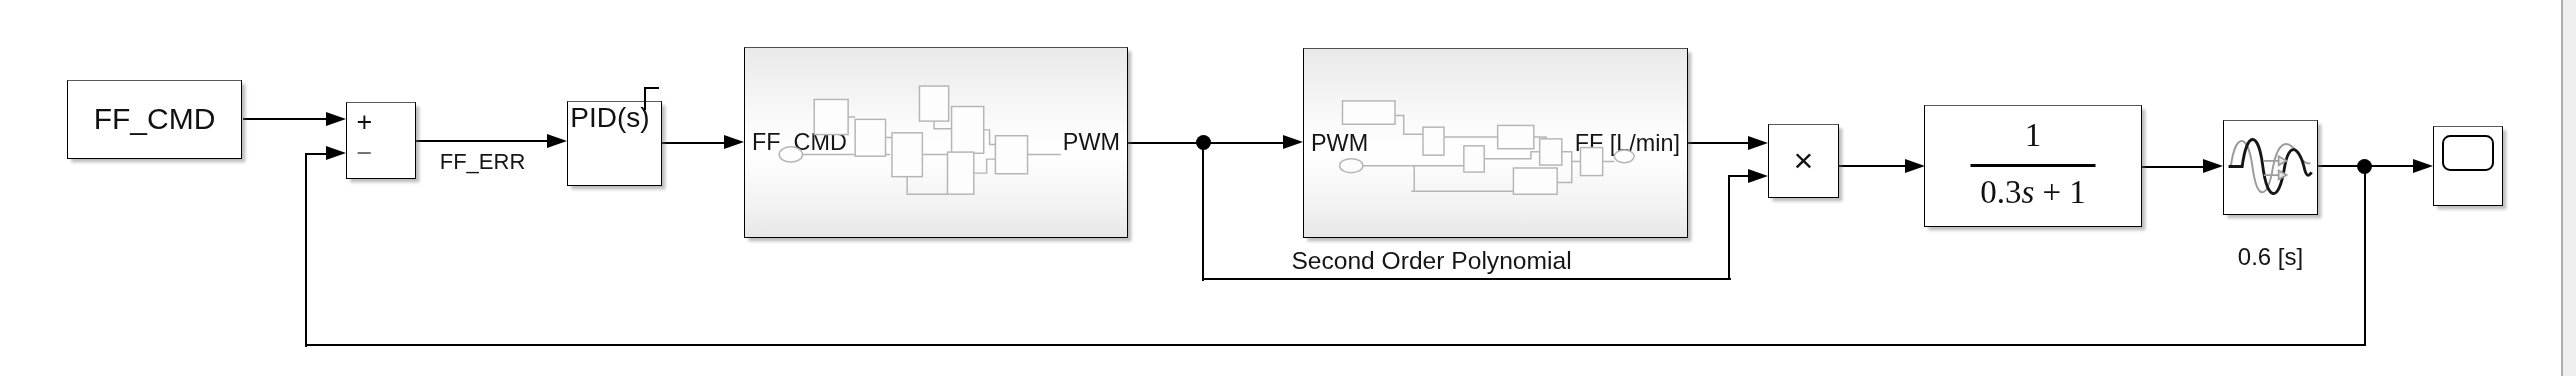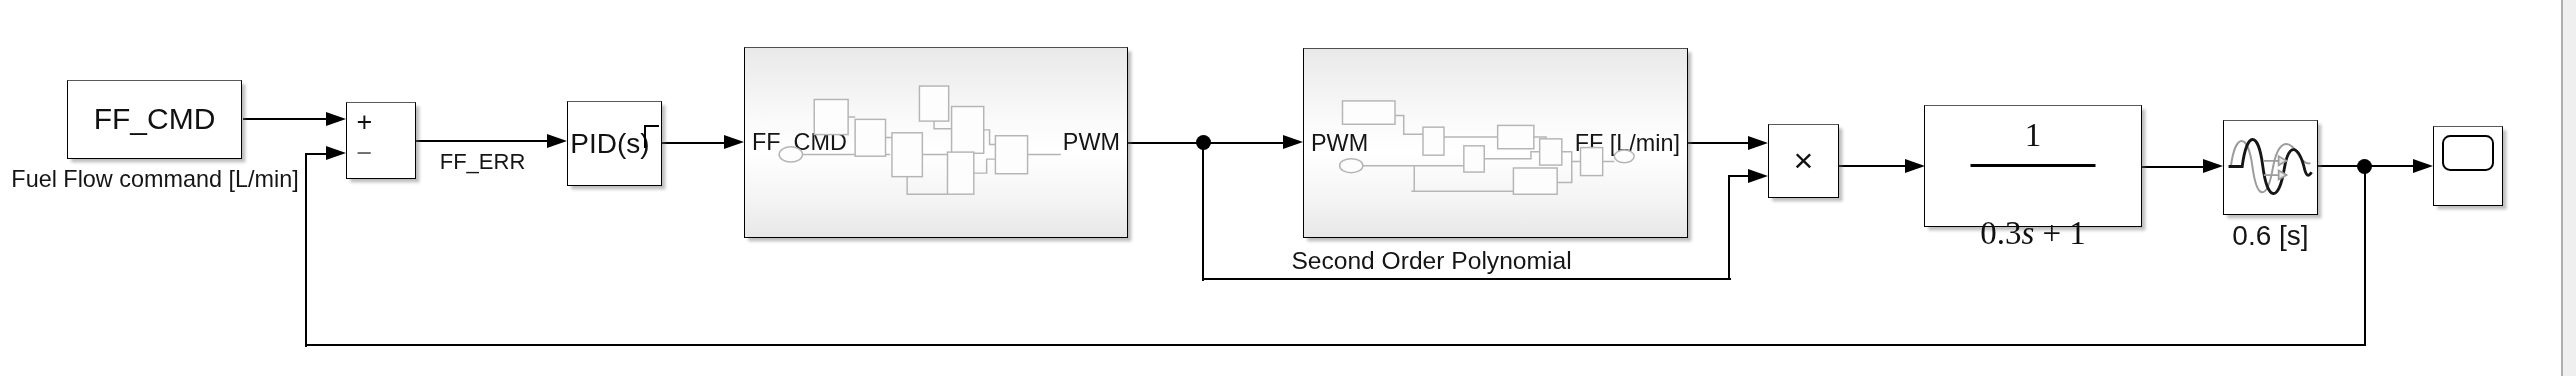--- a/index.html
+++ b/index.html
@@ -10,26 +10,26 @@
   .subsys{background:linear-gradient(180deg,#e9e9e9 0%,#fafafa 38%,#ffffff 55%,#f3f3f3 82%,#e7e7e7 100%);
           border:1.8px solid #000;border-top-color:#4f4f4f;}
   .blk-text{position:absolute;width:100%;text-align:center;}
   .caption{position:absolute;text-align:center;font-size:24.6px;color:#151515;}
   .portlab{position:absolute;font-size:23.4px;color:#151515;}
   .line{position:absolute;background:#000;}
   .arr{position:absolute;width:0;height:0;border-left:20px solid #000;
        border-top:7.6px solid transparent;border-bottom:7.6px solid transparent;}
   .jdot{position:absolute;width:15px;height:15px;background:#000;border-radius:50%;}
   .sum-sign{position:absolute;font-size:27px;line-height:27px;}
-  .pid-wrap{position:absolute;inset:0;display:flex;align-items:center;justify-content:center;font-size:28px;}
+  .pid-wrap{position:absolute;inset:0;display:flex;justify-content:center;font-size:28px;}
   .pid-int{display:inline-block;width:13px;height:21px;border-top:2.3px solid #000;border-left:2.3px solid #000;
            margin-left:-5.8px;margin-top:-15px;}
   .tf-num{position:absolute;width:100%;text-align:center;top:10.5px;font-family:"Liberation Serif",serif;font-size:33px;}
   .tf-bar{position:absolute;left:50%;transform:translateX(-50%);top:58px;width:125px;height:2.9px;background:#000;}
-  .tf-den{position:absolute;width:100%;text-align:center;top:68px;font-family:"Liberation Serif",serif;font-size:33px;margin-top:41px;}
+  .tf-den{position:absolute;width:100%;text-align:center;top:68px;font-family:"Liberation Serif",serif;font-size:33px;}
   .ital{font-style:italic;}
   .scope-screen{position:absolute;left:7.6px;top:7.6px;width:48px;height:32px;border:2.9px solid #000;border-radius:8.2px;background:#fff;}
   .canvas-right{position:absolute;left:2563px;top:0;width:13px;height:377px;background:#efefef;}
   .canvas-edge{position:absolute;left:2561px;top:0;width:1.8px;height:377px;background:#adadad;}
   svg{position:absolute;overflow:visible;}
 </style>
 </head>
 <body>
 
 <div id="canvas">
@@ -68,21 +68,20 @@
 
   <div class="line" style="left:2364px;top:166px;width:2.3px;height:179px;"></div>
   <div class="line" style="left:305px;top:344px;width:2061px;height:2.3px;"></div>
   <div class="line" style="left:305px;top:153px;width:2.3px;height:194px;"></div>
   <div class="line" style="left:305px;top:153px;width:23px;height:2.3px;"></div>
   <div class="arr" style="left:326px;top:146px;"></div>
 
   <div class="blk" style="left:67px;top:80px;width:175px;height:79px;">
     <div class="blk-text" style="top:21px;font-size:30px;">FF_CMD</div>
   </div>
-  <div class="caption" style="left:0px;top:166px;width:310px;font-size:23.4px;">Fuel Flow command [L/min]</div>
 
   <div class="blk" style="left:346px;top:102px;width:70px;height:77px;">
     <span class="sum-sign" style="left:9.4px;top:5.8px;color:#111;">+</span>
     <span class="sum-sign" style="left:9.4px;top:37px;color:#6e6e6e;">−</span>
   </div>
   <div class="caption" style="left:430px;top:149px;width:105px;font-size:22px;">FF_ERR</div>
 
   <div class="blk" style="left:567px;top:101px;width:95px;height:85px;">
     <div class="pid-wrap">
       <span>PID(s)</span>
@@ -134,21 +133,21 @@
     <div class="tf-den"><span>0.3</span><span class="ital">s</span><span> + 1</span></div>
   </div>
 
   <div class="blk" style="left:2223px;top:120px;width:95px;height:95px;">
     <svg width="91" height="91" viewBox="0 0 160 160" style="left:0;top:0;">
       <path d="M12,80 C20,20 42,20 50,80 C58,140 76,140 86,82 C96,28 116,34 130,58 C138,72 146,76 152,74" fill="none" stroke="#9c9c9c" stroke-width="3.5"></path>
       <path d="M8,80 H32 C40,18 60,16 68,78 C76,142 96,144 106,84 C114,34 132,44 142,86 C146,100 150,96 154,90" fill="none" stroke="#161616" stroke-width="5"></path>
       <path d="M70,70 H96 M96,62 L110,70 L96,78 Z M70,95 H96 M96,87 L110,95 L96,103 Z" fill="#e8e8e8" stroke="#9c9c9c" stroke-width="3"></path>
     </svg>
   </div>
-  <div class="caption" style="left:2212px;top:220px;width:117px;font-size:28px;">0.6 [s]</div>
+  <div class="caption" style="left:2212px;top:243px;width:117px;font-size:24px;">0.6 [s]</div>
 
   <div class="blk" style="left:2433px;top:126px;width:70px;height:80px;">
     <div class="scope-screen"></div>
   </div>
 
   <div class="canvas-right"></div>
   <div class="canvas-edge"></div>
 
 </div>
 

